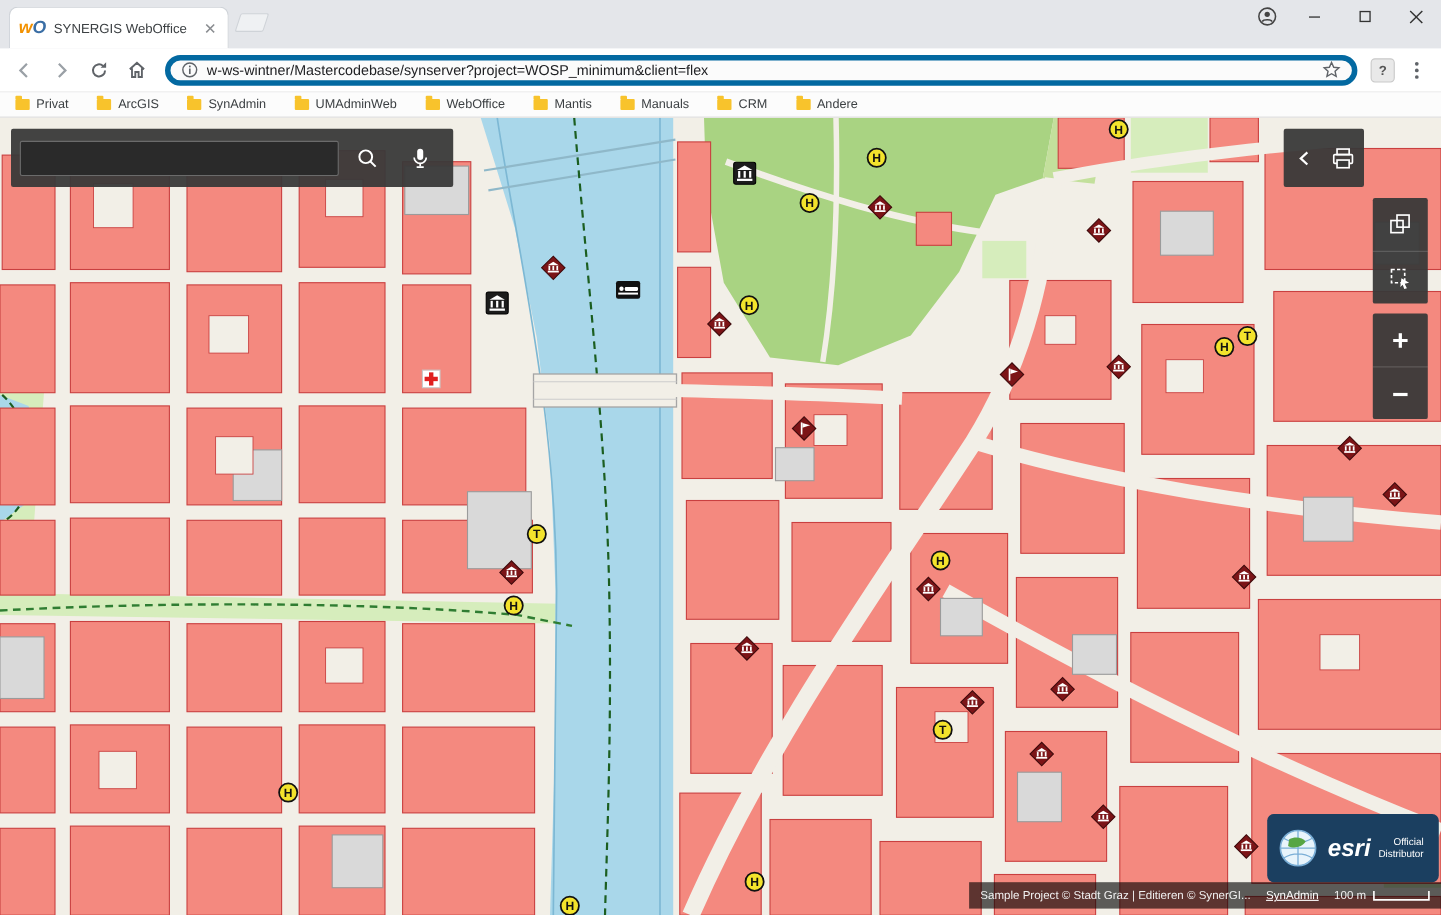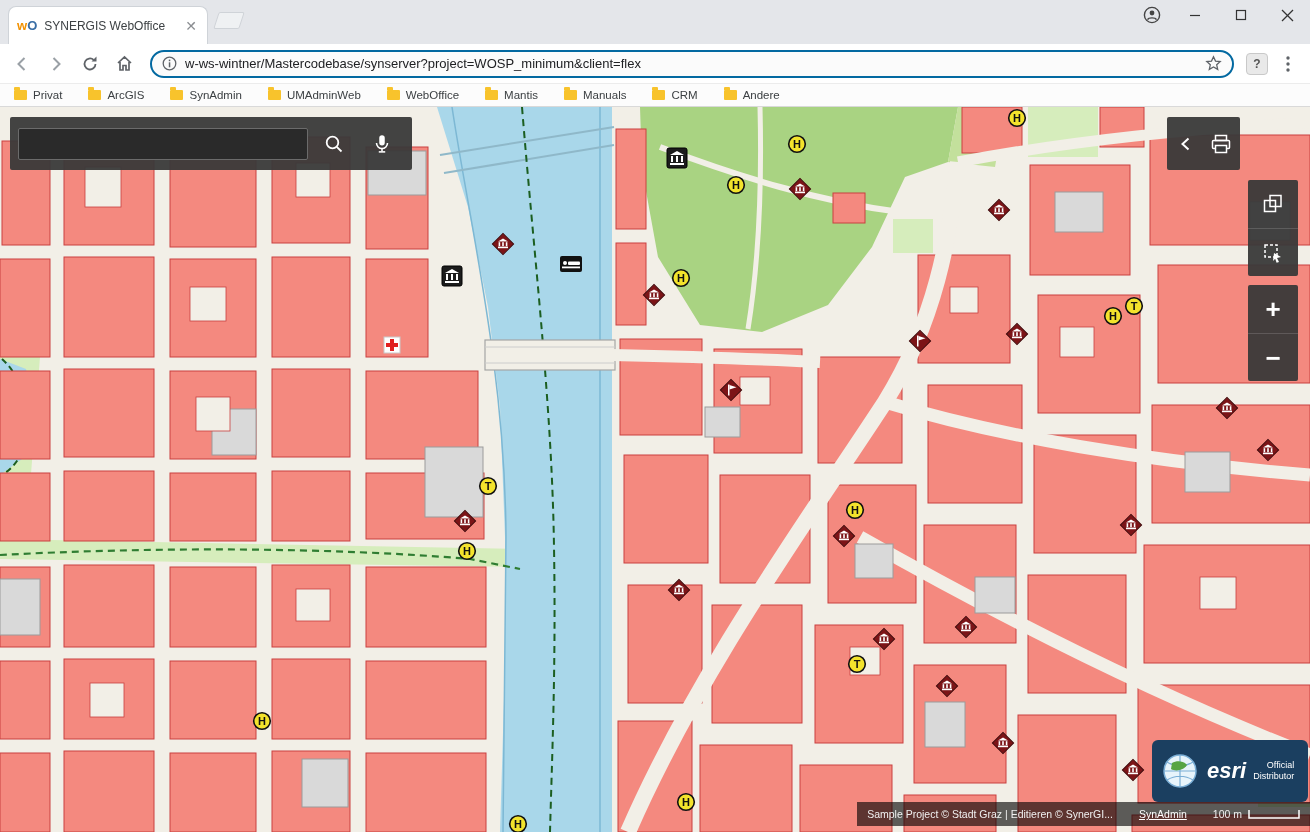--- a/index.html
+++ b/index.html
@@ -7,31 +7,31 @@
   *{box-sizing:border-box;}
 
   
   .titlebar{position:absolute;left:0;top:0;width:1310px;height:44px;background:#e4e6ea;}
   .win-controls{position:absolute;right:0;top:0;height:30px;display:flex;align-items:center;}
   .win-btn{width:46px;height:30px;display:flex;align-items:center;justify-content:center;color:#333;cursor:default;}
   .profile-btn{width:40px;}
   .tab{position:absolute;left:8px;top:6px;width:200px;height:38px;background:#fff;
     border:1px solid #cfd3d8;border-bottom:none;border-radius:8px 8px 0 0;
     display:flex;align-items:center;padding:0 8px;gap:7px;}
-  .favicon{font-weight:bold;font-size:13px;}
+  .favicon{font-weight:bold;font-size:16px;font-style:italic;}
   .favicon .fw{color:#f29100;} .favicon .fo{color:#3a6ea5;}
   .tab-title{font-size:12px;color:#3c4043;white-space:nowrap;overflow:hidden;flex:1;}
   .tab-close{color:#8a8d91;font-size:14px;line-height:1;padding:2px;}
   .newtab-btn{position:absolute;left:216px;top:12px;width:26px;height:17px;background:#eff1f3;
     border:1px solid #cfd3d8;border-radius:2px;transform:skewX(-18deg);}
 
   .navbar{position:absolute;left:0;top:44px;width:1310px;height:40px;background:#fff;
     display:flex;align-items:center;padding:0 8px;gap:6px;border-bottom:1px solid #ececec;}
   .nav-icon{width:28px;height:28px;display:flex;align-items:center;justify-content:center;border-radius:50%;}
-  .urlbar{flex:1;height:28px;background:#fbfbfb;border:2px solid #0369a1;border-radius:14px;
+  .urlbar{flex:1;height:28px;background:#fbfbfb;border:5px solid #0369a1;border-radius:14px;
     display:flex;align-items:center;padding:0 10px;gap:8px;margin:0 6px;}
   .url-text{font-size:13px;color:#202124;white-space:nowrap;overflow:hidden;flex:1;}
   .ext-btn{width:22px;height:22px;border-radius:4px;background:#e9e9e9;border:1px solid #c9c9c9;
     display:flex;align-items:center;justify-content:center;font-size:12px;color:#555;font-weight:bold;}
 
   .bookmarks{position:absolute;left:0;top:84px;width:1310px;height:23px;background:#fcfcfc;
     border-bottom:1px solid #d9d9d9;display:flex;align-items:center;padding:0 14px;gap:26px;}
   .bookmark{display:flex;align-items:center;gap:6px;font-size:11.5px;color:#3c4043;}
   .folder{width:13px;height:10px;background:#f8c32c;border-radius:1px;position:relative;flex:none;}
   .folder::before{content:"";position:absolute;top:-3px;left:0;width:6px;height:3px;background:#f8c32c;border-radius:1px 1px 0 0;}
@@ -62,21 +62,21 @@
 
   .synergis-logo{position:absolute;left:1000px;top:648px;z-index:8;display:flex;align-items:center;gap:6px;}
   .synergis-text{color:#fff;font-size:26px;font-weight:bold;letter-spacing:0.5px;
     text-shadow:0 1px 2px rgba(0,0,0,0.35);}
   .esri-badge{position:absolute;left:1152px;top:633px;width:156px;height:62px;z-index:8;
     background:#1b3f60;border-radius:6px;display:flex;align-items:center;padding:0 8px;gap:7px;}
   .esri-text{color:#fff;font-size:22px;font-weight:bold;font-style:italic;}
   .esri-sub{display:flex;flex-direction:column;color:#fff;font-size:9px;line-height:1.25;text-align:right;}
 
   .statusbar{position:absolute;right:0;bottom:6px;height:20px;z-index:9;background:rgba(0,0,0,0.62);
-    display:flex;align-items:center;color:#f0f0f0;font-size:10.5px;padding:12px 10px;gap:26px;}
+    display:flex;align-items:center;color:#f0f0f0;font-size:10.5px;padding:12px 10px;gap:14px;}
   .impressum{color:#fff;text-decoration:underline;}
   .scale-group{display:flex;align-items:flex-end;gap:6px;}
 </style>
 </head>
 <body>
 
 <div class="titlebar">
   <div class="tab">
     <span class="favicon"><span class="fw">w</span><span class="fo">O</span></span>
     <span class="tab-title">SYNERGIS WebOffice</span>

